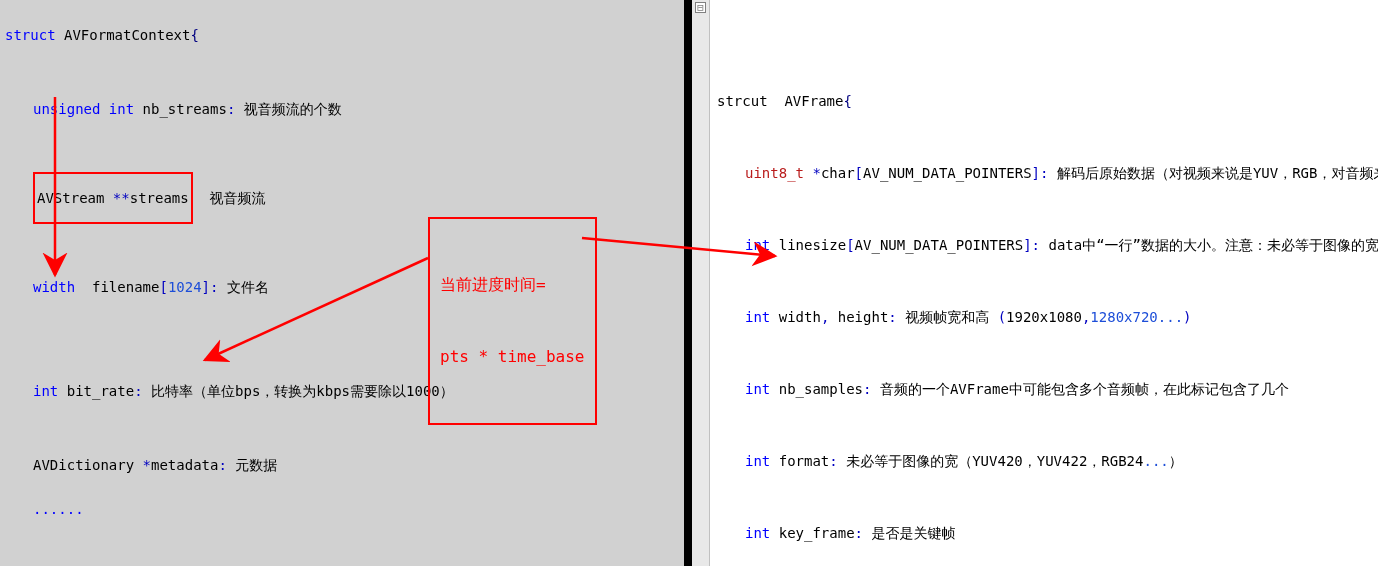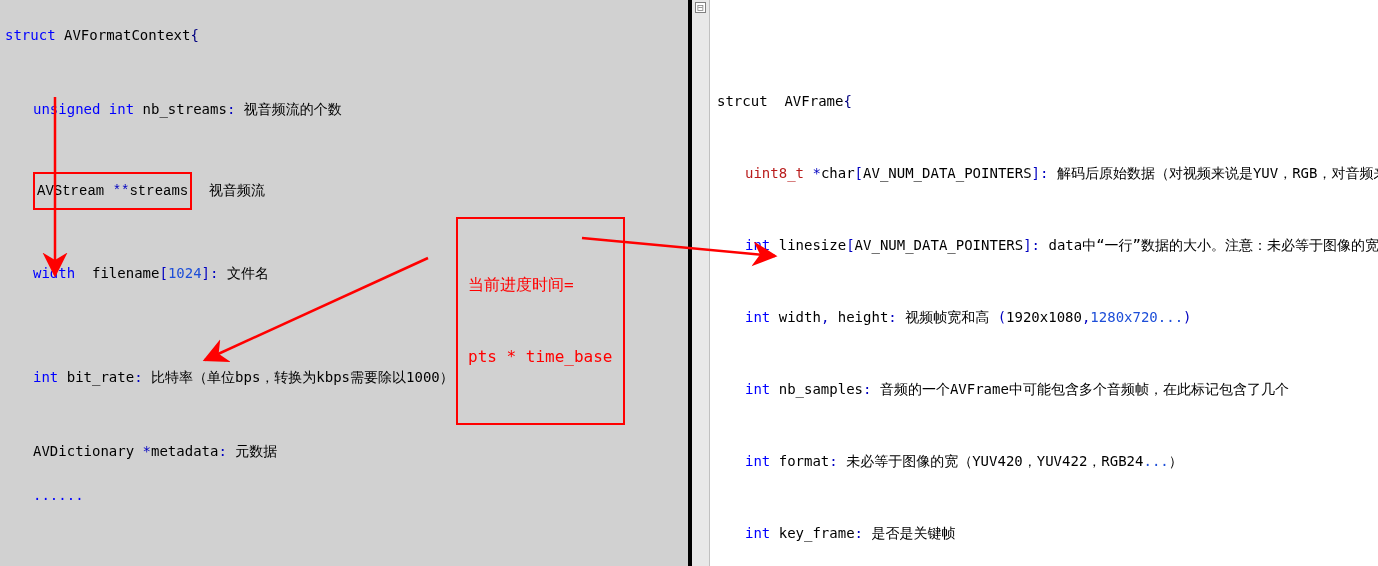--- a/index.html
+++ b/index.html
@@ -16,21 +16,21 @@
     height: 566px;
     overflow: hidden;
     position: relative;
     line-height: 22px;
     white-space: pre;
   }
   .pane-left {
     width: 692px;
     background: #d1d1d1;
     padding: 2px 5px;
-    border-right: 4px solid #000000;
+    border-right: 8px solid #000000;
   }
   .pane-right {
     width: 686px;
     background: #ffffff;
     padding: 2px 5px;
   }
   .gutter {
     position: absolute;
     left: 0; top: 0; bottom: 0;
     width: 18px;
@@ -49,34 +49,32 @@
   .pane-right .content { margin-left: 20px; }
   .kw-blue { color: #0000ff; }
   .kw-purple { color: #b91c1c; }
   .op { color: #0000c0; }
   .num { color: #1d4ed8; }
   .txt { color: #000; }
   .brace { color: #000080; font-weight: normal; }
   .dots { color: #0000ff; }
   .redbox {
     border: 2px solid #ff0000;
-    padding: 8px 2px;
+    padding: 15px 2px;
     display: inline-block;
     line-height: 18px;
-    font-family: Liberation Mono, monospace;
   }
   .callout {
     position: absolute;
     border: 2px solid #ff0000;
     background: transparent;
     padding: 6px 10px;
     color: #ff0000;
     font-size: 16px;
     line-height: 24px;
-    margin-left: 28px;
   }
   svg.arrows {
     position: absolute;
     left: 0; top: 0;
     width: 1378px; height: 566px;
     pointer-events: none;
   }
   .line { display: block; }
   .indent { padding-left: 28px; }
 </style>

